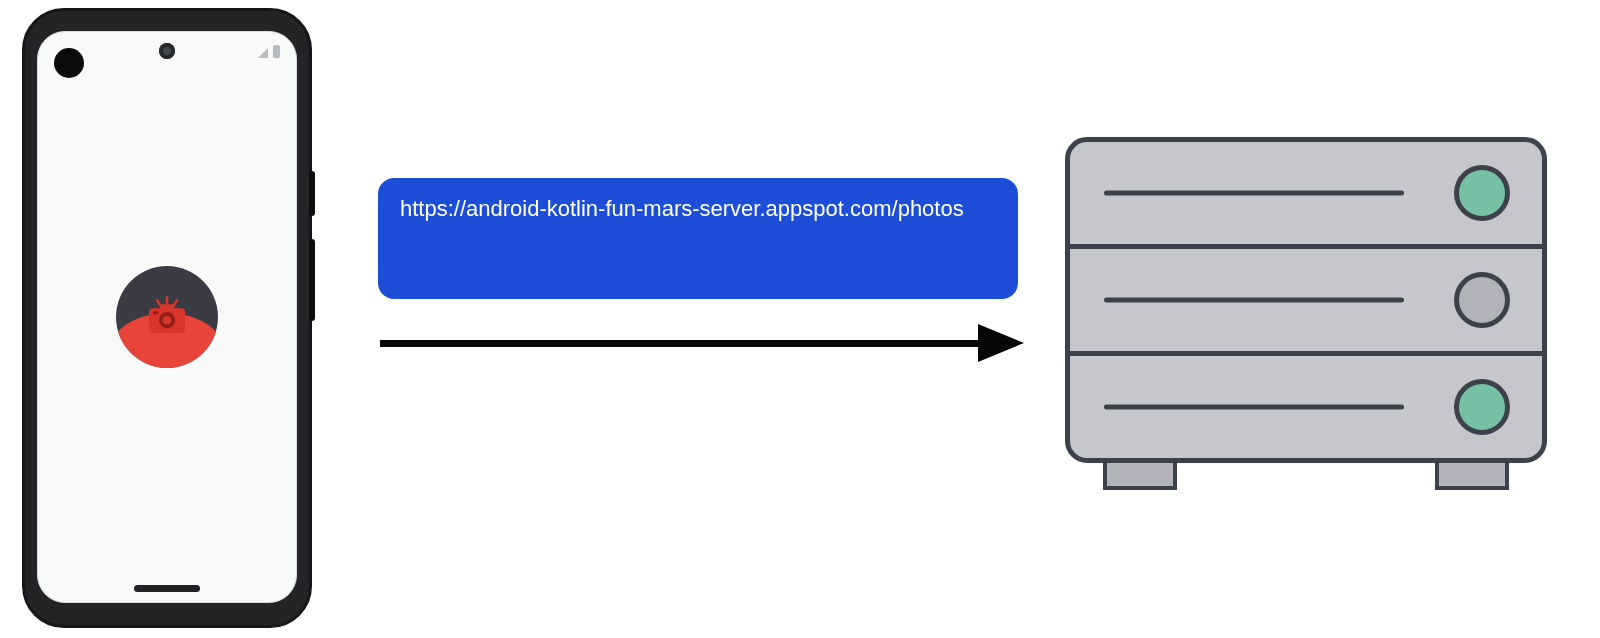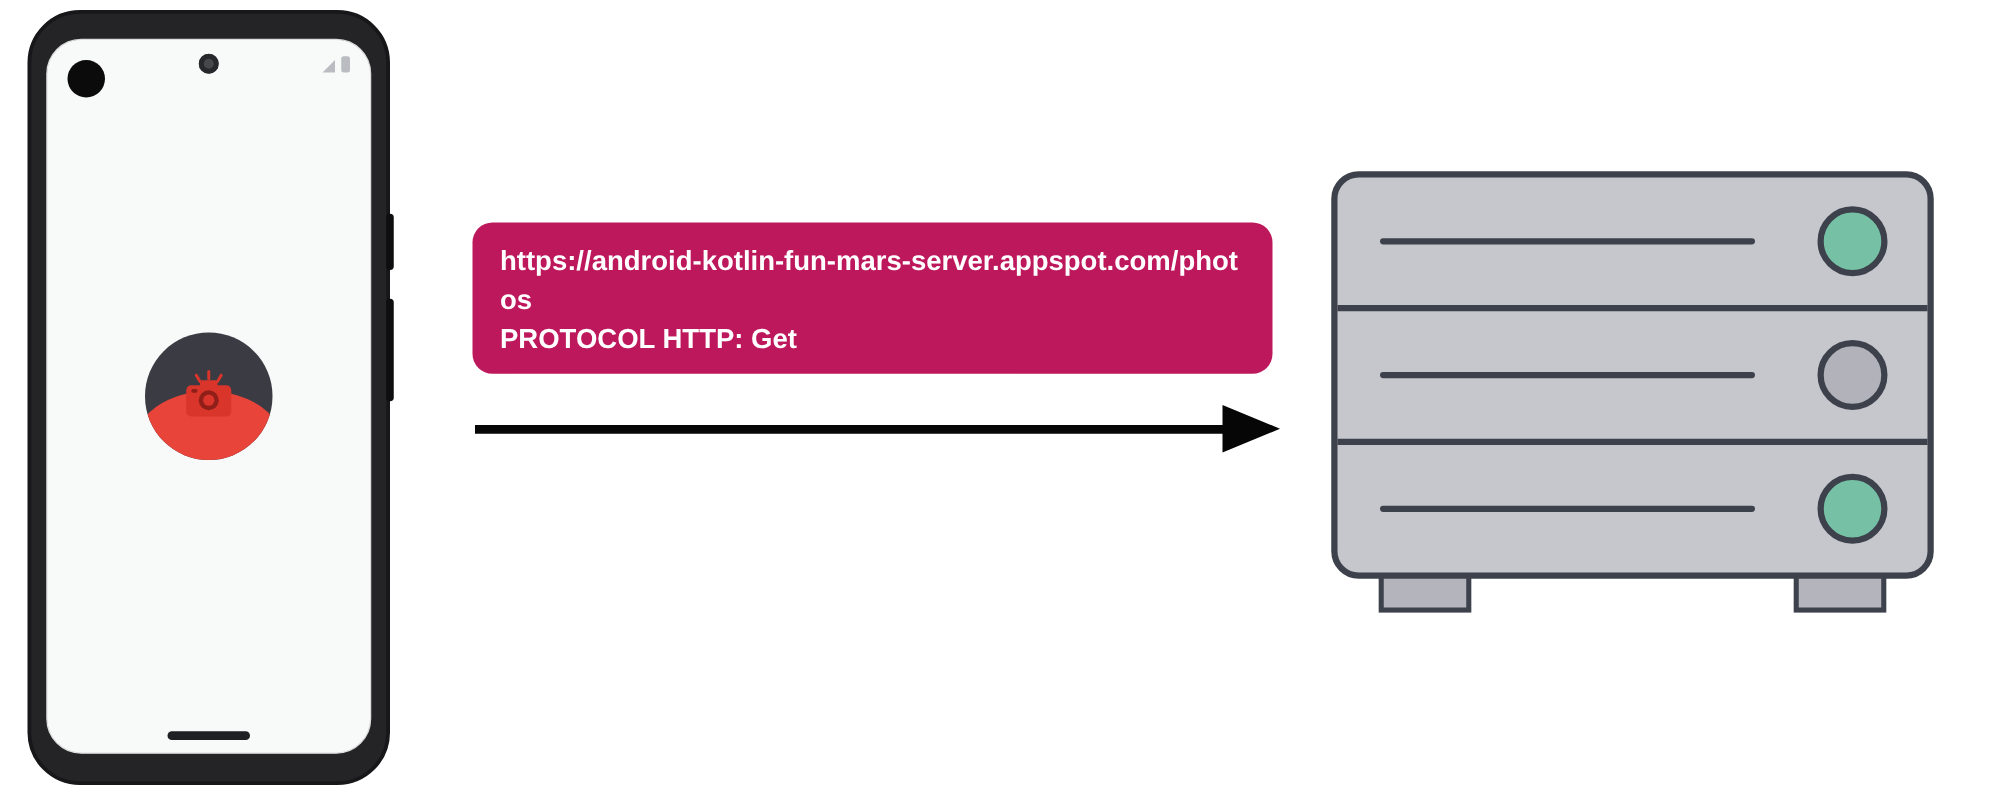--- a/index.html
+++ b/index.html
@@ -89,25 +89,25 @@
     border-radius: 4px;
     background: #1f2023;
   }
 
   
   .request-box {
     position: absolute;
     left: 378px; top: 178px;
     width: 640px; height: 121px;
     box-sizing: border-box;
-    background: #be185d;
+    background: #1d4ed8;
     border-radius: 16px;
     color: #ffffff;
     padding: 16px 22px;
-    font-weight: bold;
+    font-weight: normal;
     font-size: 22px;
     line-height: 1.4;
   }
   .request-url { word-break: break-all; }
 
   
   .arrow { position: absolute; left: 380px; top: 324px; width: 648px; height: 38px; }
   .arrow-line { position: absolute; left: 0; top: 16px; width: 602px; height: 7px; background: #060606; }
   .arrow-head {
     position: absolute;
@@ -197,21 +197,20 @@
             <rect x="10" y="16" width="5" height="3" rx="1.5" fill="#8f1f18"></rect>
           </svg>
         </div>
       </div>
       <div class="home-indicator"></div>
     </div>
   </div>
 
   <div class="request-box">
     <div class="request-url">https://android-kotlin-fun-mars-server.appspot.com/photos</div>
-    <div class="request-protocol">PROTOCOL HTTP: Get</div>
   </div>
 
   <div class="arrow">
     <div class="arrow-line"></div>
     <div class="arrow-head"></div>
   </div>
 
   <div class="server">
     <div class="foot foot-l"></div>
     <div class="foot foot-r"></div>

